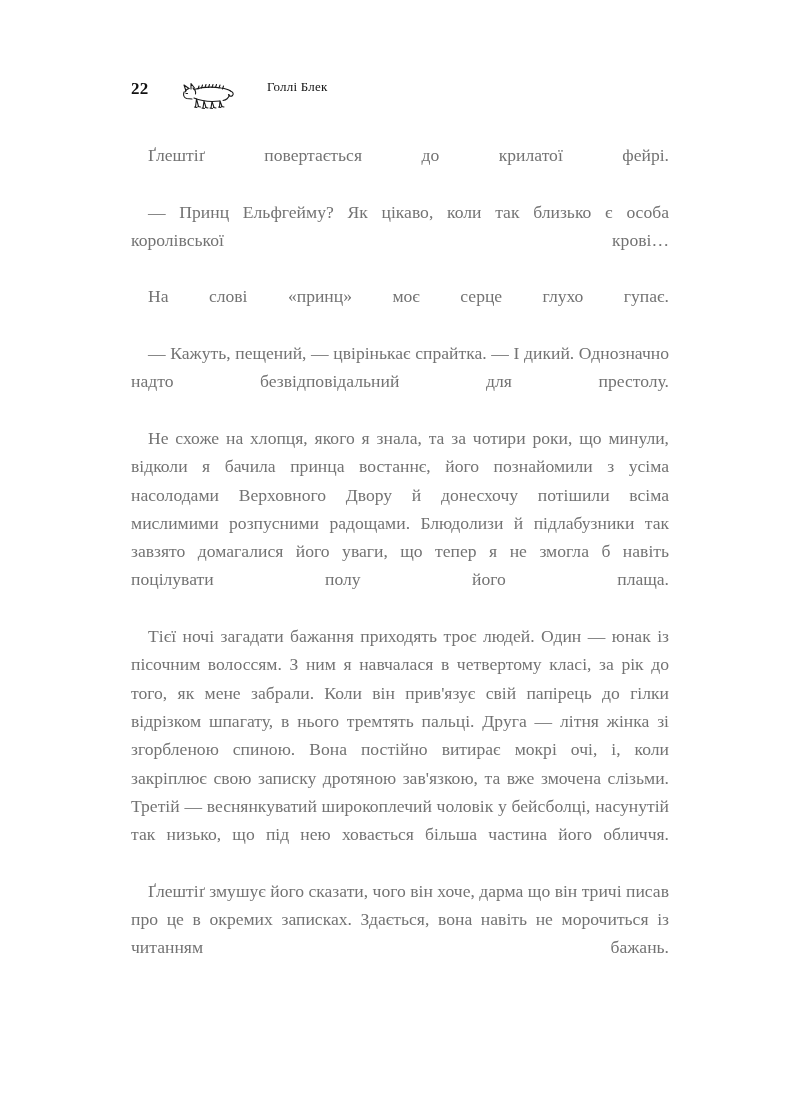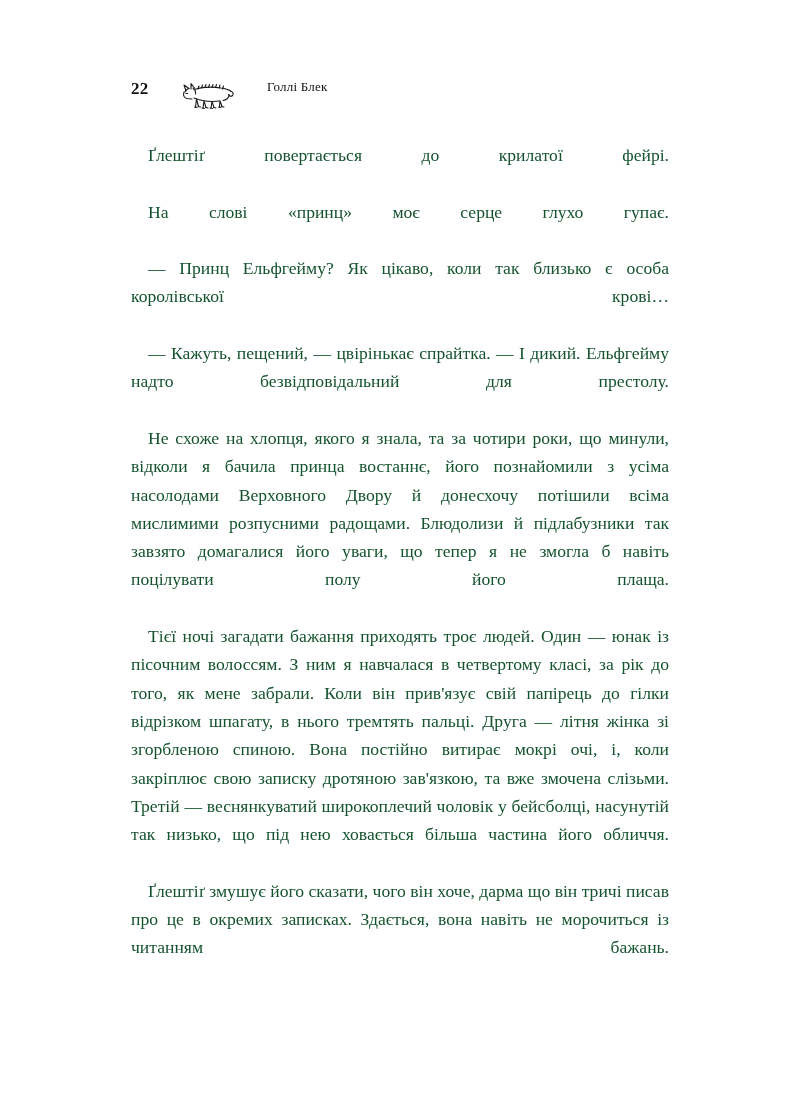--- a/index.html
+++ b/index.html
@@ -72,21 +72,21 @@
     top: 141px;
     width: 538px;
   }
   p.para {
     margin: 0;
     padding: 0;
     text-indent: 17px;
     text-align: justify;
     font-size: 17.6px;
     line-height: 28.3px;
-    color: #14532d;
+    color: #737373;
     hyphens: manual;
     word-spacing: 0px;
     font-kerning: normal;
   }
 
   
   p.para::after {
     content: "";
     display: inline-block;
     width: 100%;
@@ -140,25 +140,25 @@
       </svg>
     </span>
 
     <span class="head-title">Голлі Блек</span>
   </div>
 
   <div class="textblock">
 
     <p class="para">Ґлештіґ повертається до крилатої фейрі.</p>
 
+    <p class="para">— Принц Ельфгейму? Як цікаво, коли так близько є особа королівської крові…</p>
+
     <p class="para">На слові «принц» моє серце глухо гупає.</p>
 
-    <p class="para">— Принц Ельфгейму? Як цікаво, коли так близько є особа королівської крові…</p>
-
-    <p class="para">— Кажуть, пещений, — цвірінькає спрайтка. — І дикий. Ельфгейму надто безвідповідальний для престолу.</p>
+    <p class="para">— Кажуть, пещений, — цвірінькає спрайтка. — І дикий. Однозначно надто безвідповідальний для престолу.</p>
 
     <p class="para">Не схоже на хлопця, якого я знала, та за чотири роки, що минули, відколи я бачила принца востаннє, його познайомили з усіма насолодами Верховного Двору й донесхочу потішили всіма мислимими розпусними радощами. Блюдолизи й підлабузники так завзято домагалися його уваги, що тепер я не змогла б навіть поцілувати полу його плаща.</p>
 
 
     <p class="para">Тієї ночі загадати бажання приходять троє людей. Один — юнак із пісочним волоссям. З ним я навчалася в четвертому класі, за рік до того, як мене забрали. Коли він прив'язує свій папірець до гілки відрізком шпагату, в нього тремтять пальці. Друга — літня жінка зі згорбленою спиною. Вона постійно витирає мокрі очі, і, коли закріплює свою записку дротяною зав'язкою, та вже змочена слізьми. Третій — веснянкуватий широкоплечий чоловік у бейсболці, насунутій так низько, що під нею ховається більша частина його обличчя.</p>
 
 
     <p class="para">Ґлештіґ змушує його сказати, чого він хоче, дарма що він тричі писав про це в окремих записках. Здається, вона навіть не морочиться із читанням бажань.</p>
 
   </div>

